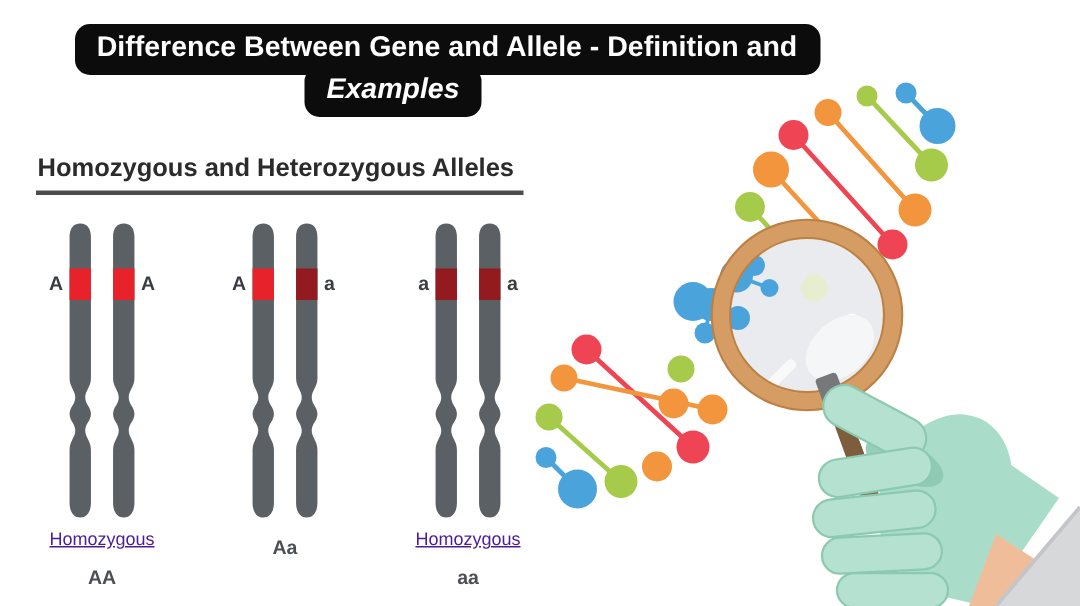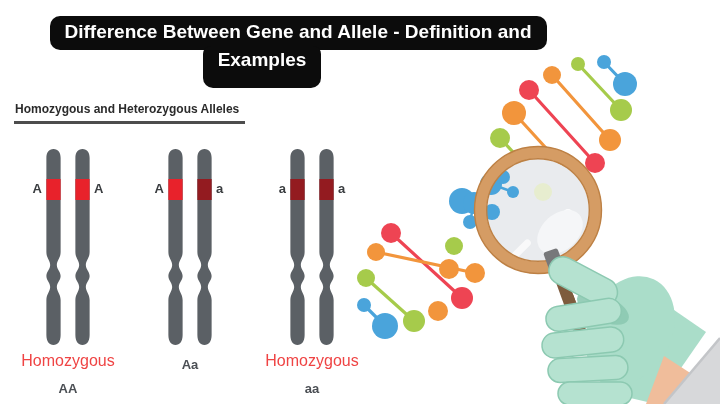--- a/index.html
+++ b/index.html
@@ -4,37 +4,37 @@
 <style>
   html,body{margin:0;padding:0;background:#fff;}
   .canvas{position:relative;width:720px;height:404px;background:#fff;overflow:hidden;
           font-family:"Liberation Sans",sans-serif;}
 
   
   .title-wrap{position:absolute;top:16px;left:0;width:596px;display:flex;
               flex-direction:column;align-items:center;z-index:5;}
   .title-line{background:#0c0c0c;color:#fff;font-weight:bold;font-size:19px;line-height:1.2;
               padding:5px 15px 6px;border-radius:10px;white-space:nowrap;}
-  .title-line2{margin-top:-4px;padding:3px 15px 16px;border-radius:8px 8px 10px 10px;
-               transform:translateX(-36px);}
-
-  
-  .heading{position:absolute;left:14px;top:102px;display:inline-block;
-           font-size:12px;font-weight:bold;color:#2b2b2b;
+  .title-line2{margin-top:-4px;padding:3px 15px 6px;border-radius:8px 8px 10px 10px;
+               transform:translateX(-36px);font-style:italic;}
+
+  
+  .heading{position:absolute;left:24px;top:102px;display:inline-block;
+           font-size:17px;font-weight:bold;color:#2b2b2b;
            padding:0 6px 5px 1px;border-bottom:3px solid #4d4d4d;}
 
   
   .pair{position:absolute;top:148px;width:100px;text-align:center;}
   .pair-1{left:18px;} .pair-2{left:140px;} .pair-3{left:262px;}
   .chrom-row{display:flex;justify-content:center;gap:10px;height:198px;}
   .chromatid{width:19px;height:198px;display:block;}
   .allele{position:absolute;top:33px;font-size:13px;font-weight:bold;color:#3a3d40;}
   .allele-left{left:6px;width:18px;text-align:right;}
   .allele-right{right:6px;width:18px;text-align:left;}
-  .pair-label{margin-top:6px;font-size:16px;color:#ef4444;}
+  .pair-label{margin-top:6px;font-size:12px;color:#4c1d95;text-decoration:underline;}
   .pair-genotype{margin-top:11px;font-size:13px;font-weight:bold;color:#4b4f54;}
 
   
   .illo{position:absolute;left:340px;top:40px;width:380px;height:364px;}
 </style>
 </head>
 <body>
 
 <div class="canvas">
 

